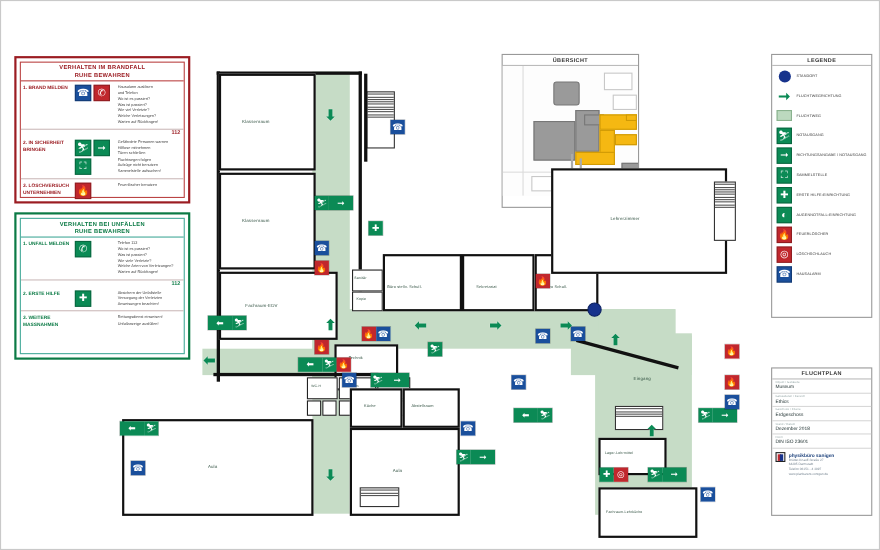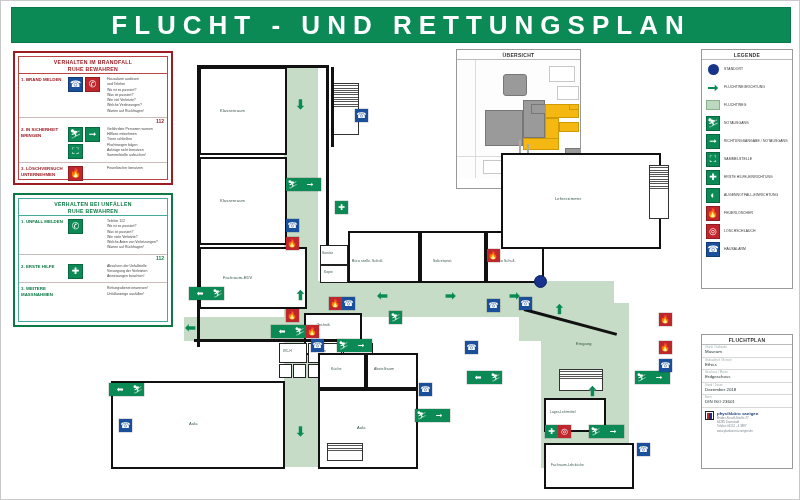--- a/index.html
+++ b/index.html
@@ -174,23 +174,20 @@
     box-shadow: 0 0 0 .5px rgba(0,0,0,.25);
   }
   .pg .sg { width: 13px; height: 13px; font-size: 8px; border: none; }
   .pg .sg.wide { width: 22px; }
 </style>
 </head>
 <body>
 
 <div id="page">
 
-  <div class="titlebar">
-    <div class="txt">FLUCHT - UND RETTUNGSPLAN</div>
-  </div>
 
   <div class="panel" id="firebox">
     <div class="inner">
       <div class="panel-hd">
         <div>VERHALTEN IM BRANDFALL</div>
         <div>RUHE BEWAHREN</div>
       </div>
 
       <div class="sect">
         <div class="sect-no">1. BRAND MELDEN</div>

